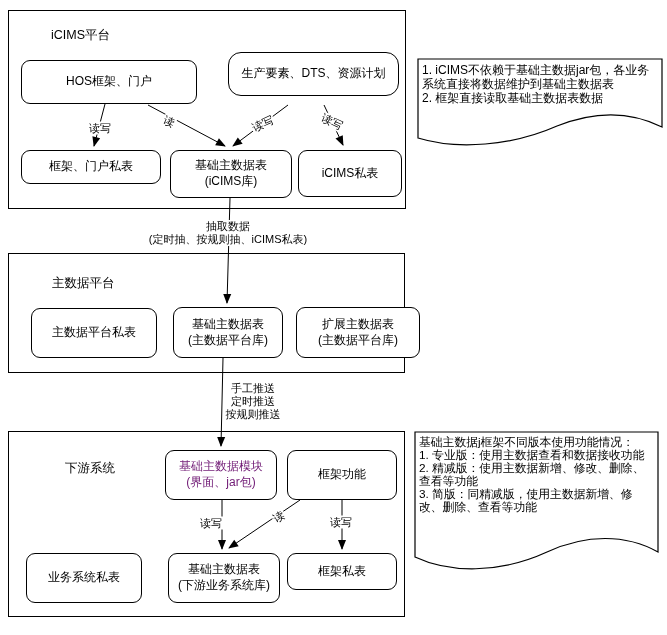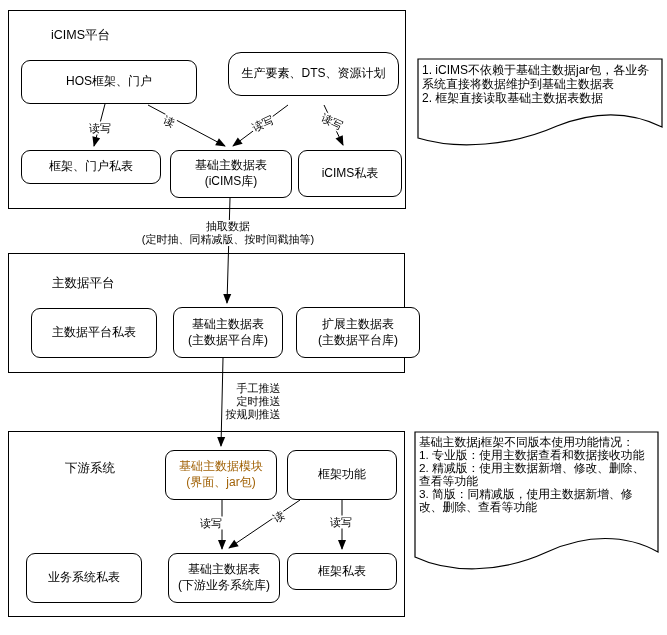--- a/index.html
+++ b/index.html
@@ -13,21 +13,21 @@
   }
   .container-title{
     position:absolute;font-weight:normal;font-size:12.5px;white-space:nowrap;
   }
   .box{
     position:absolute;border:1px solid #000;border-radius:9px;background:#ffffff;
     box-sizing:border-box;display:flex;flex-direction:column;align-items:center;
     justify-content:center;text-align:center;font-size:12px;line-height:1.3;
     white-space:nowrap;
   }
-  .red{color:#a16207;}
+  .red{color:#701a75;}
   svg.overlay{position:absolute;left:0;top:0;pointer-events:none;}
   .edge-label{
     position:absolute;background:#ffffff;font-size:11px;line-height:13px;
     white-space:nowrap;padding:0 1px;transform:translate(-50%,-50%);
   }
   .edge-label.multiline{text-align:center;}
   .rot25{transform:translate(-50%,-50%) rotate(25deg);}
   .rotm25{transform:translate(-50%,-50%) rotate(-25deg);}
   .rotm30{transform:translate(-50%,-50%) rotate(-30deg);}
   .note-text{
@@ -54,21 +54,21 @@
   #b-frame-func{left:287px;top:450px;width:110px;height:50px;}
   #b-biz-private{left:26px;top:553px;width:116px;height:50px;}
   #b-ds-master{left:168px;top:553px;width:112px;height:50px;}
   #b-frame-table{left:287px;top:553px;width:110px;height:37px;}
   
   #l-rw1{left:100px;top:128px;}
   #l-r2{left:169px;top:122px;}
   #l-rw3{left:263px;top:124px;}
   #l-rw4{left:332px;top:122px;}
   #l-extract{left:228px;top:233px;}
-  #l-push{left:253px;top:401px;text-align:right;}
+  #l-push{left:253px;top:401px;}
   #l-rw7{left:211px;top:523px;}
   #l-r8{left:279px;top:517px;}
   #l-rw9{left:341px;top:522px;}
   
   #t-note1{left:422px;top:63px;}
   #t-note2{left:419px;top:436px;font-size:11.8px;line-height:13px;}
 </style>
 </head>
 <body>
 
@@ -159,21 +159,21 @@
     <div>框架私表</div>
   </div>
 
   <div class="edge-label" id="l-rw1">读写</div>
   <div class="edge-label rot25" id="l-r2">读</div>
   <div class="edge-label rotm25" id="l-rw3">读写</div>
   <div class="edge-label rot25" id="l-rw4">读写</div>
 
   <div class="edge-label multiline" id="l-extract">
     <div>抽取数据</div>
-    <div>(定时抽、同精减版、按时间戳抽等)</div>
+    <div>(定时抽、按规则抽、iCIMS私表)</div>
   </div>
 
   <div class="edge-label multiline" id="l-push">
     <div>手工推送</div>
     <div>定时推送</div>
     <div>按规则推送</div>
   </div>
 
   <div class="edge-label" id="l-rw7">读写</div>
   <div class="edge-label rotm30" id="l-r8">读</div>

